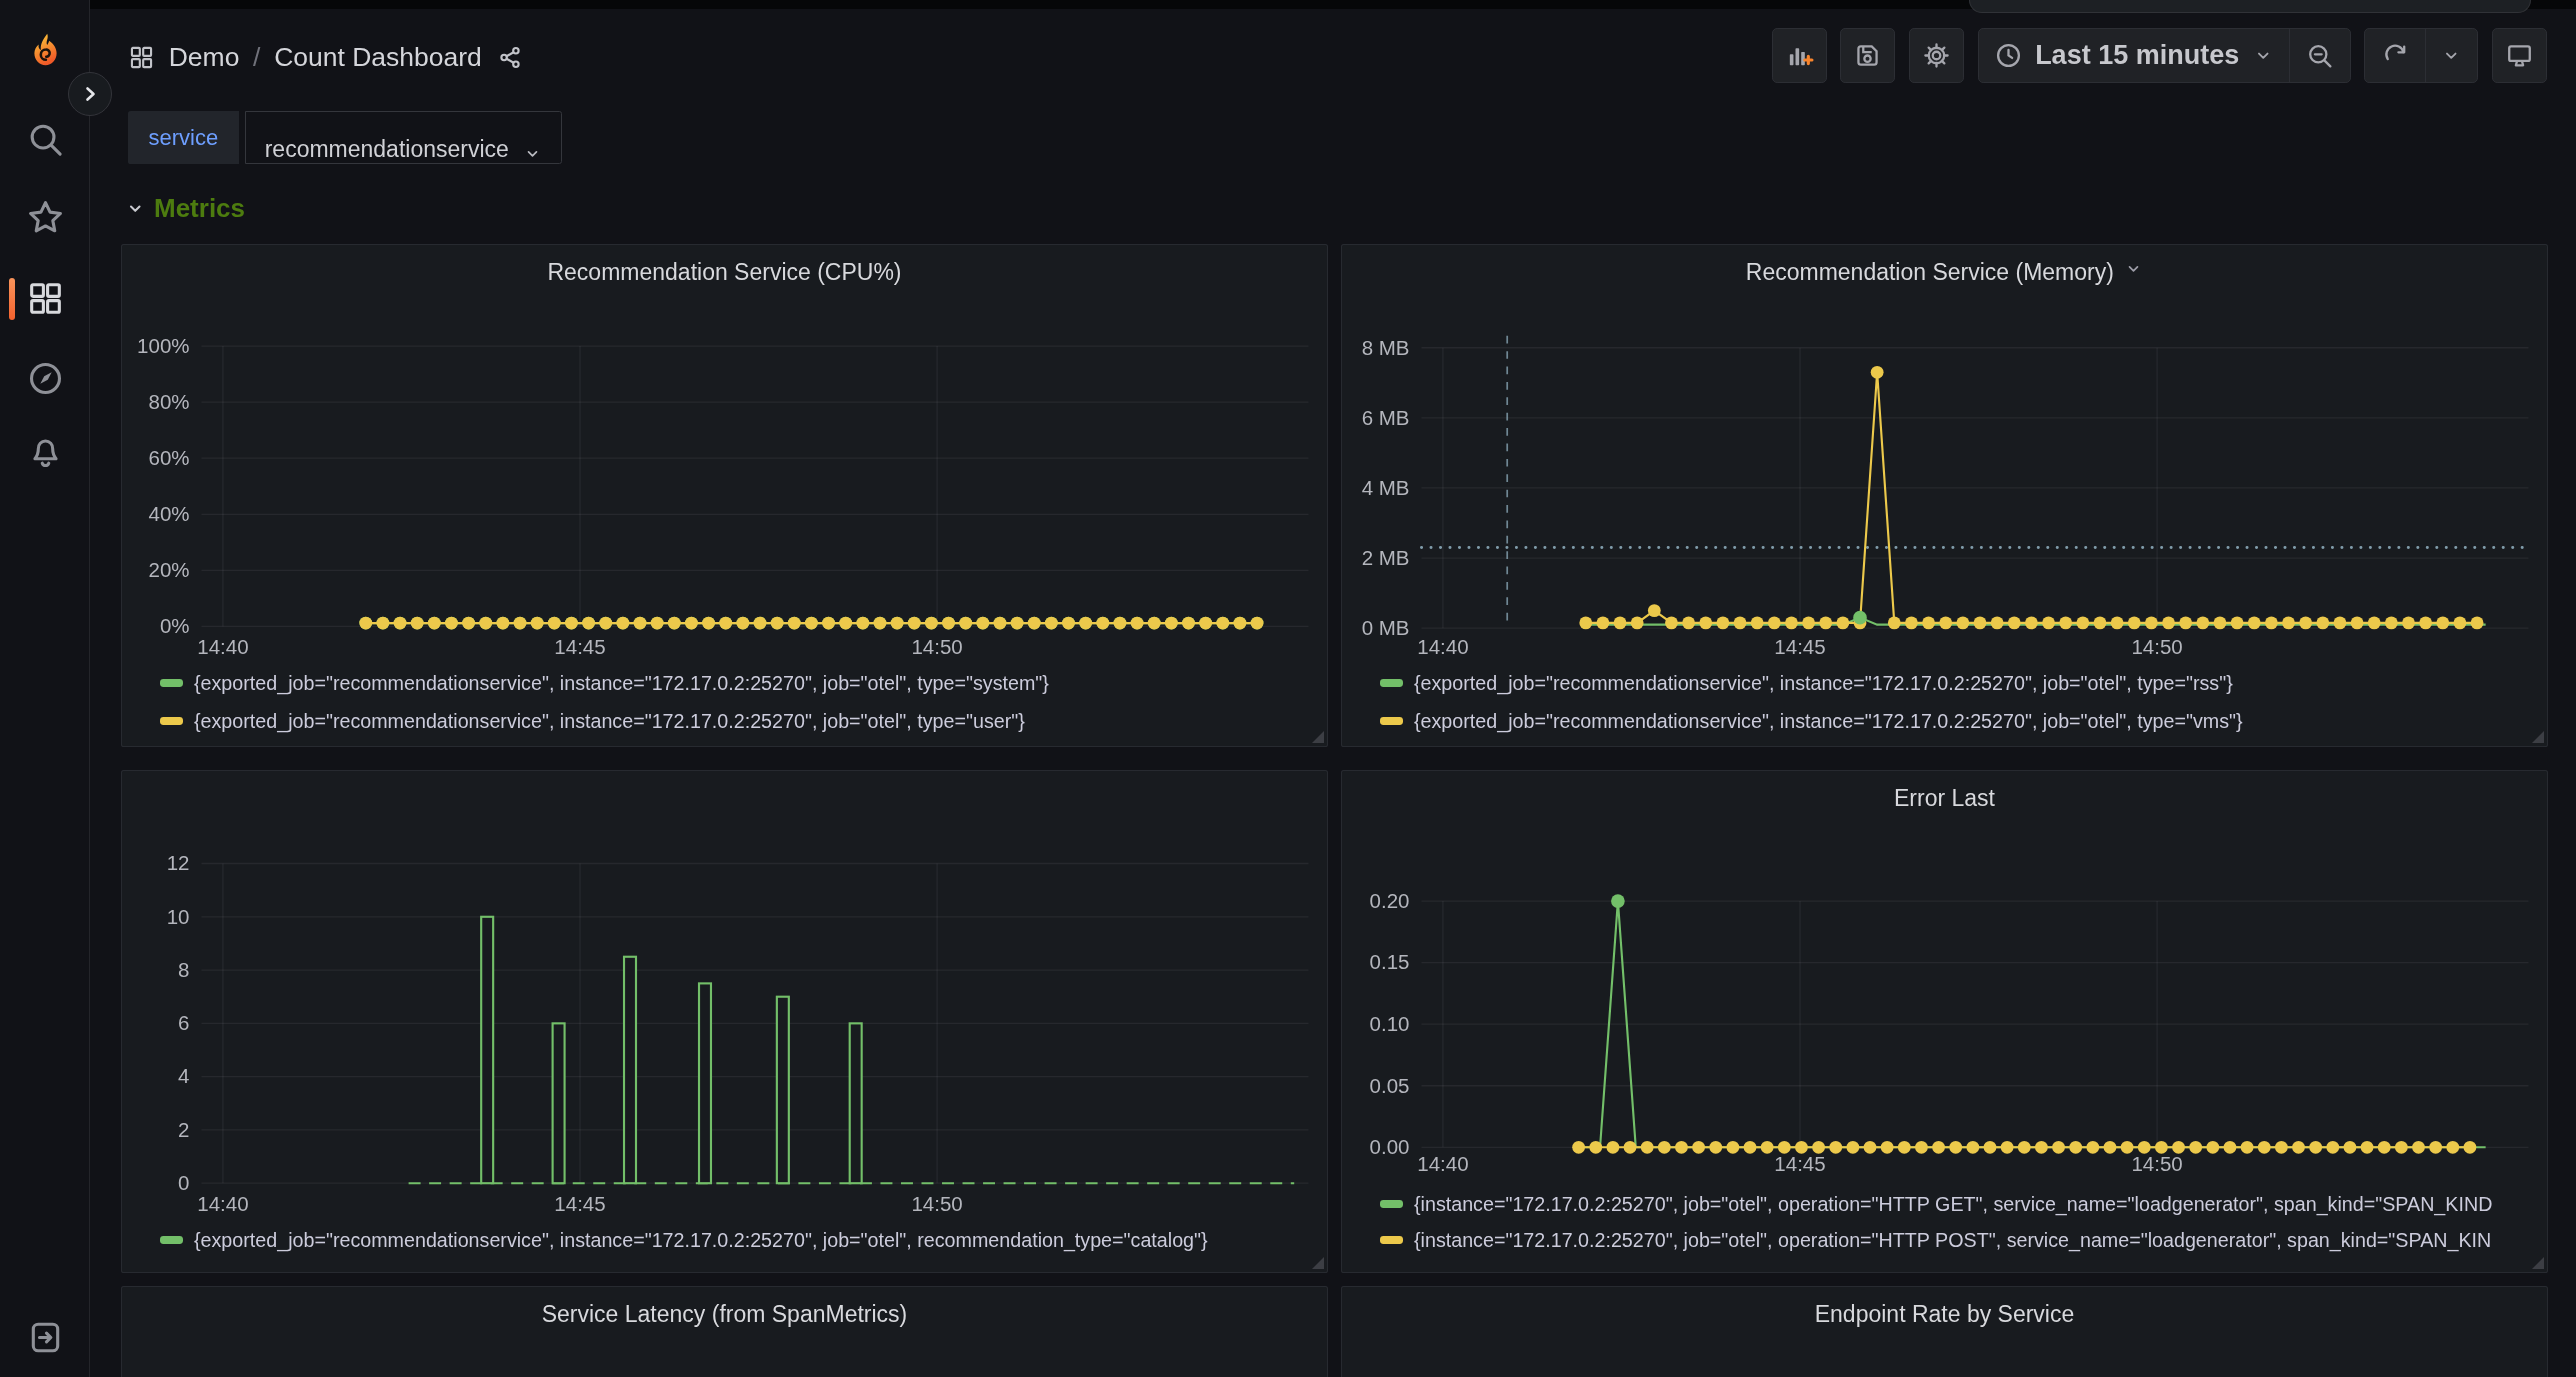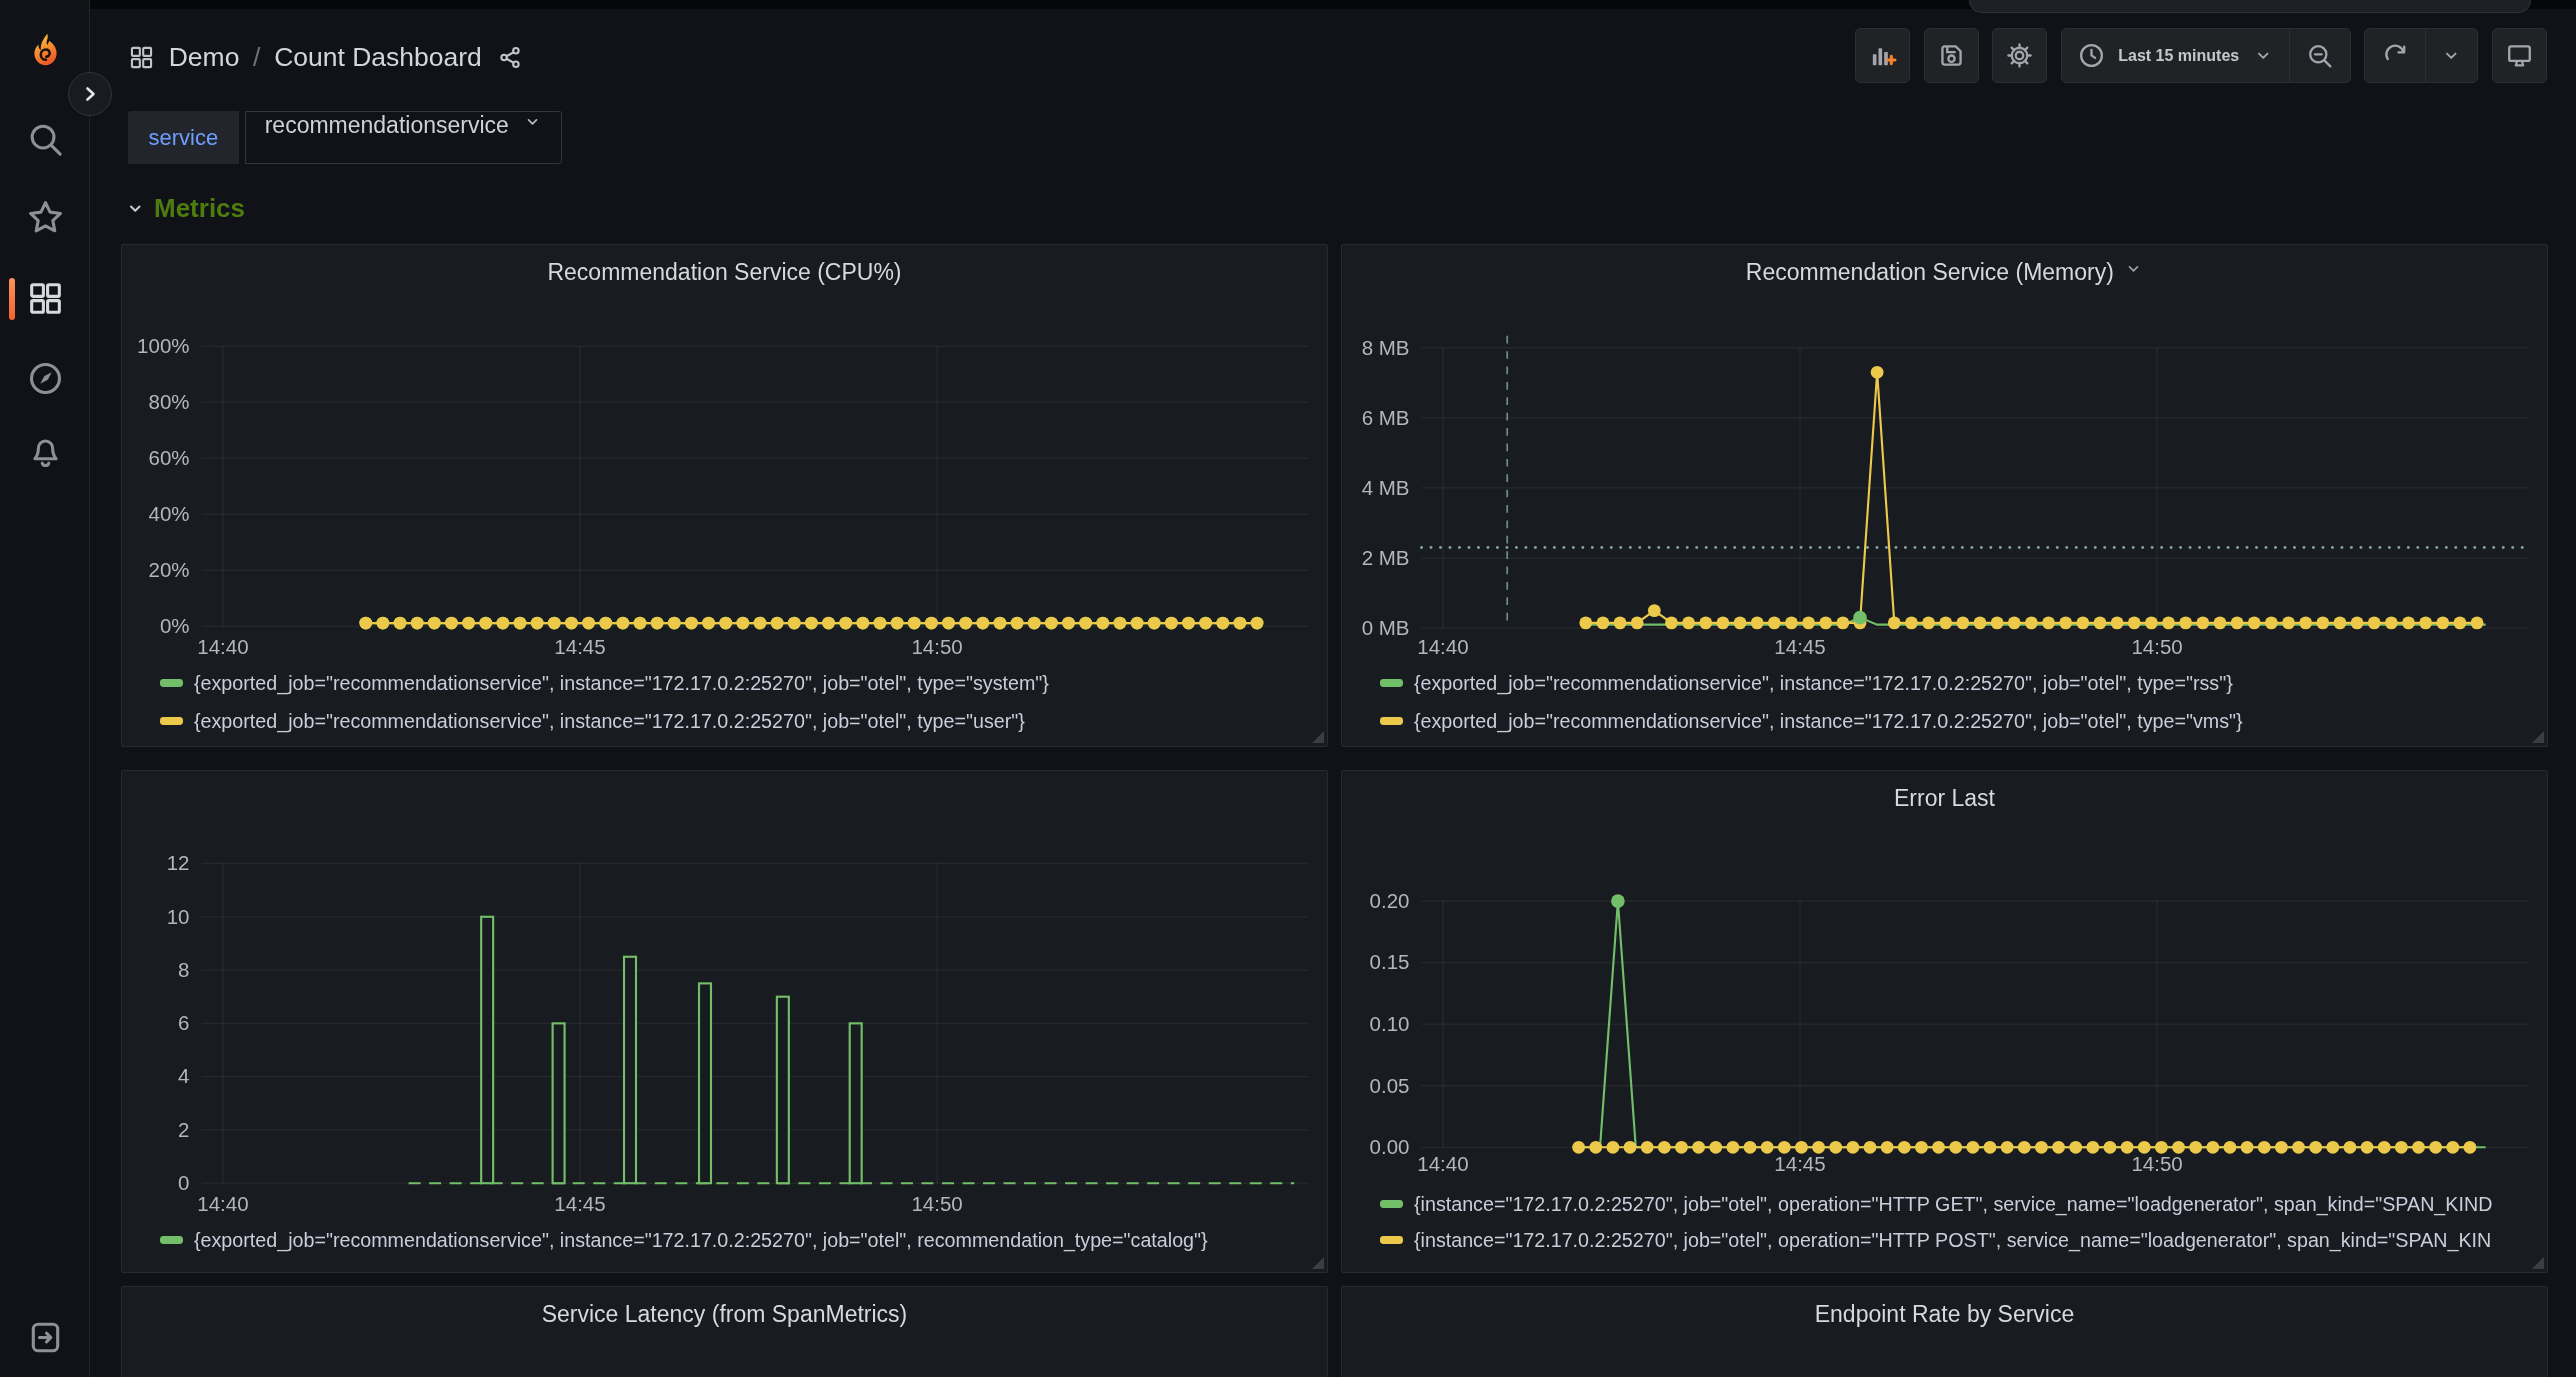--- a/index.html
+++ b/index.html
@@ -34,28 +34,28 @@
   .breadcrumb .share { color:#c2c3c9; margin-left:1.7px; }
 
   .toolbar { position:absolute; right:29px; top:28px; height:55px; display:flex; gap:13.7px; align-items:stretch; }
   .tb-btn { background:#202226; border:0.9px solid #2c2e34; border-radius:5.1px; min-width:55px;
     display:flex; align-items:center; justify-content:center; color:#a5a6ad; padding:0 12px; }
   .tb-btn svg { width:29px; height:29px; display:block; }
   .tb-group { display:flex; background:#202226; border:0.9px solid #2c2e34; border-radius:5.1px; align-items:stretch; }
   .tb-group .seg { display:flex; align-items:center; justify-content:center; color:#a5a6ad; padding:0 15.4px; }
   .tb-group .seg + .seg { border-left:0.9px solid #2c2e34; }
   .tb-group svg { width:29px; height:29px; display:block; }
-  .time-text { font-size:16px; font-weight:700; color:#c7c8cd; margin:0 13.7px 0 12px; white-space:nowrap; }
+  .time-text { font-size:27px; font-weight:700; color:#c7c8cd; margin:0 13.7px 0 12px; white-space:nowrap; }
   .time-caret svg { width:20.5px; height:20.5px; }
 
   
   .var-row { position:absolute; left:128px; top:111px; height:53px; display:flex; }
   .var-label { background:#22252b; border-radius:2.6px 0 0 2.6px; display:flex; align-items:center;
     padding:0 20.5px; color:#6E9FFF; font-size:22px; font-weight:500; }
-  .var-value { border:0.9px solid #34363c; border-radius:0 2.6px 2.6px 0; margin-left:6px; display:flex; align-items:flex-start;
+  .var-value { border:0.9px solid #34363c; border-radius:0 2.6px 2.6px 0; margin-left:6px; display:flex; align-items:flex-end;
     gap:13.7px; padding:0 19px; color:#d0d1d6; font-size:23px; min-width:282px; }
   .var-value svg { width:19px; height:19px; color:#b9bac0; }
 
   
   .row-header { position:absolute; left:125px; top:193px; display:flex; align-items:center; gap:8.5px;
     color:#4d7c0f; font-size:26px; font-weight:700; }
   .row-header svg { width:20.5px; height:20.5px; color:#c9cad0; }
 
   
   .panel { position:absolute; background:#181B1F; border:0.9px solid rgba(204,204,220,0.09); border-radius:2.6px; overflow:hidden; }

